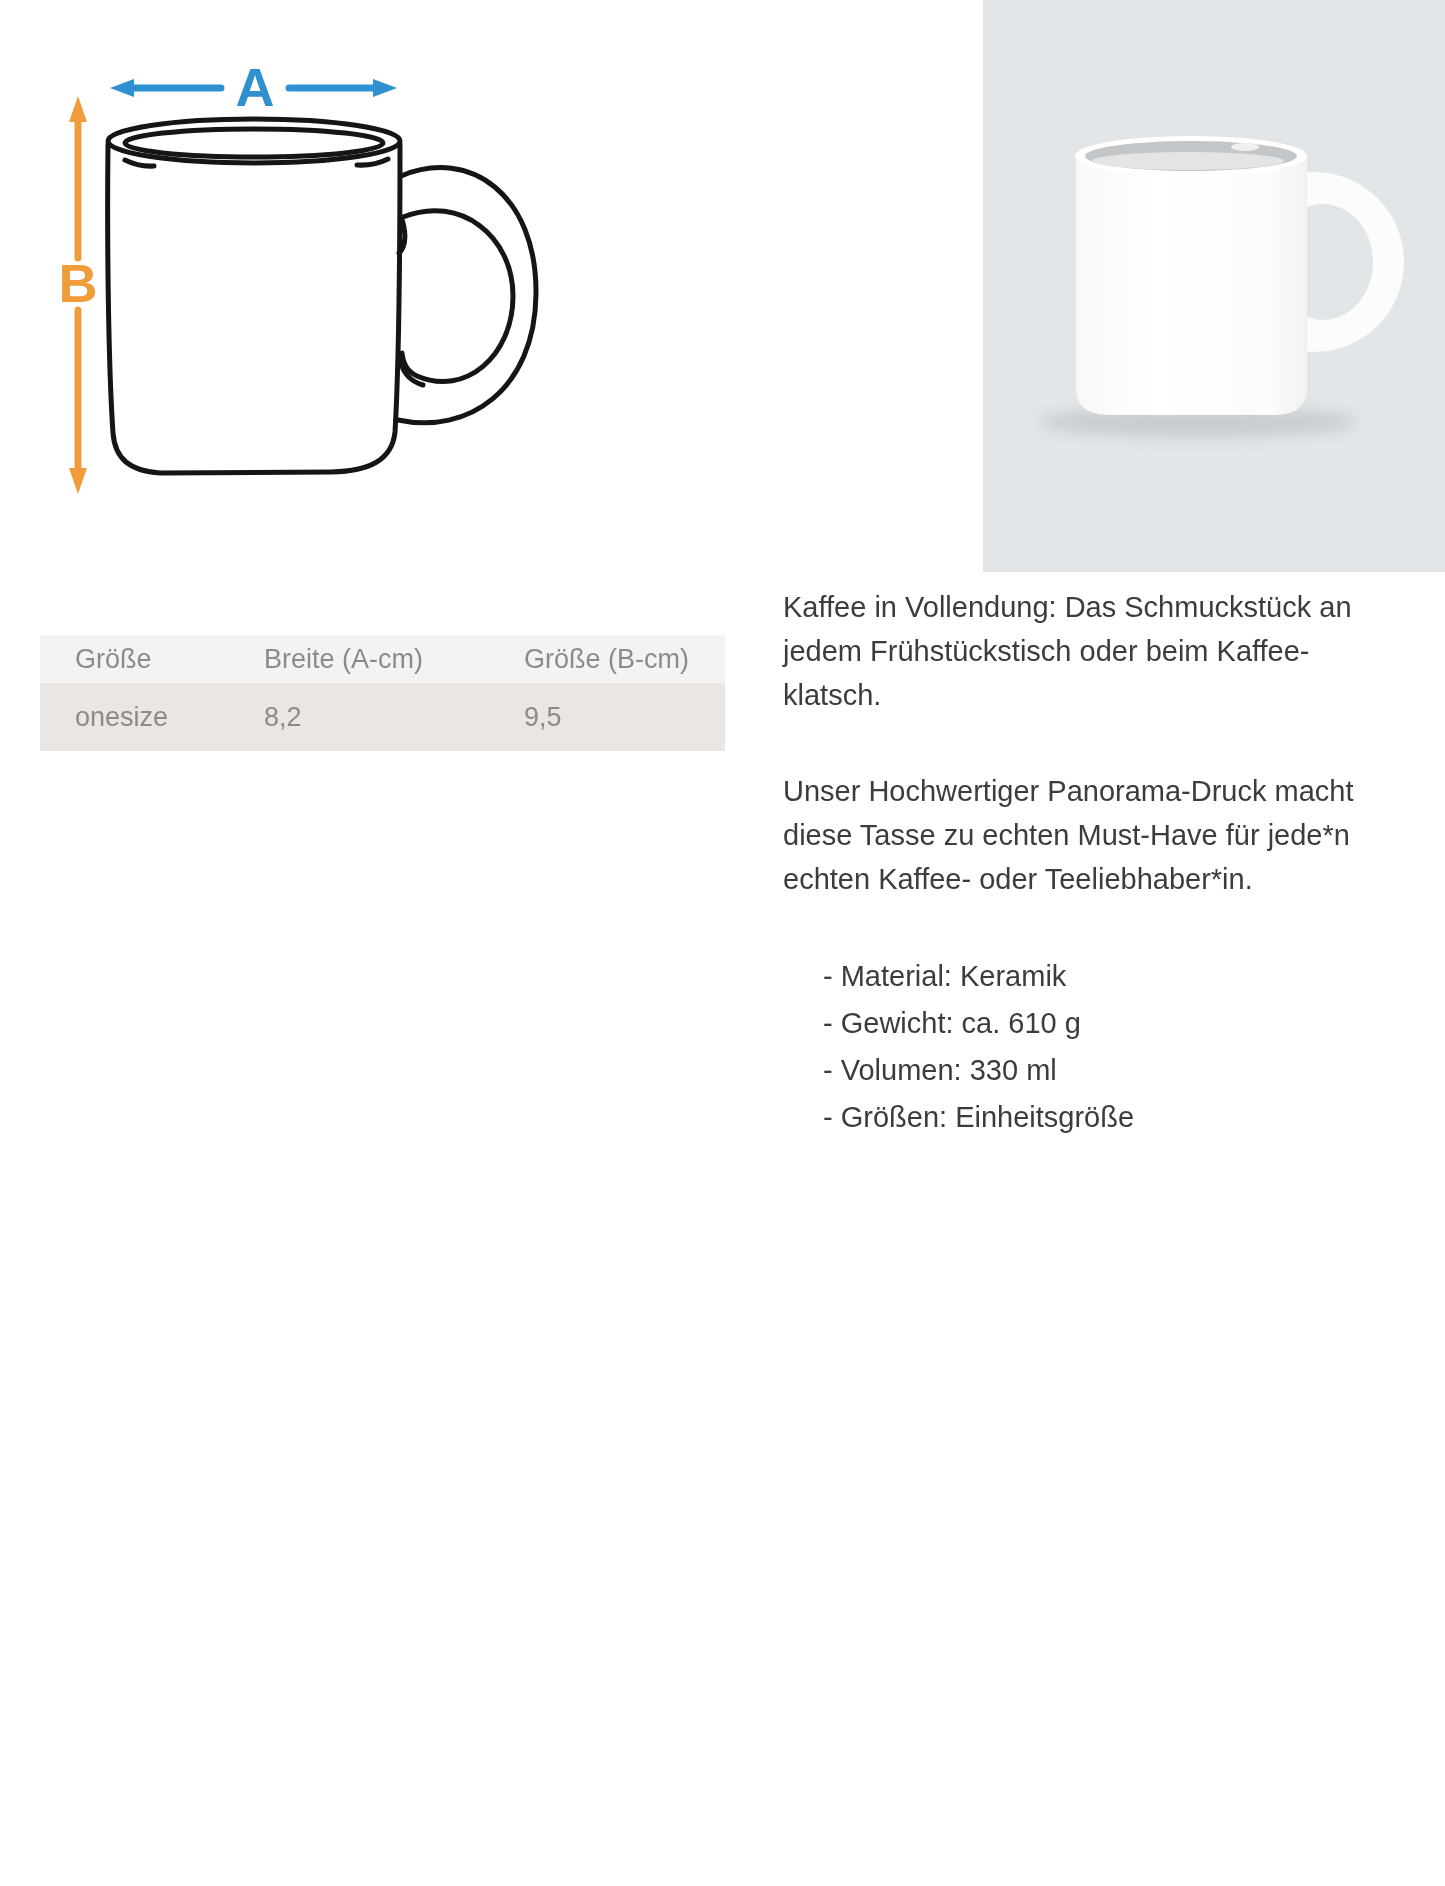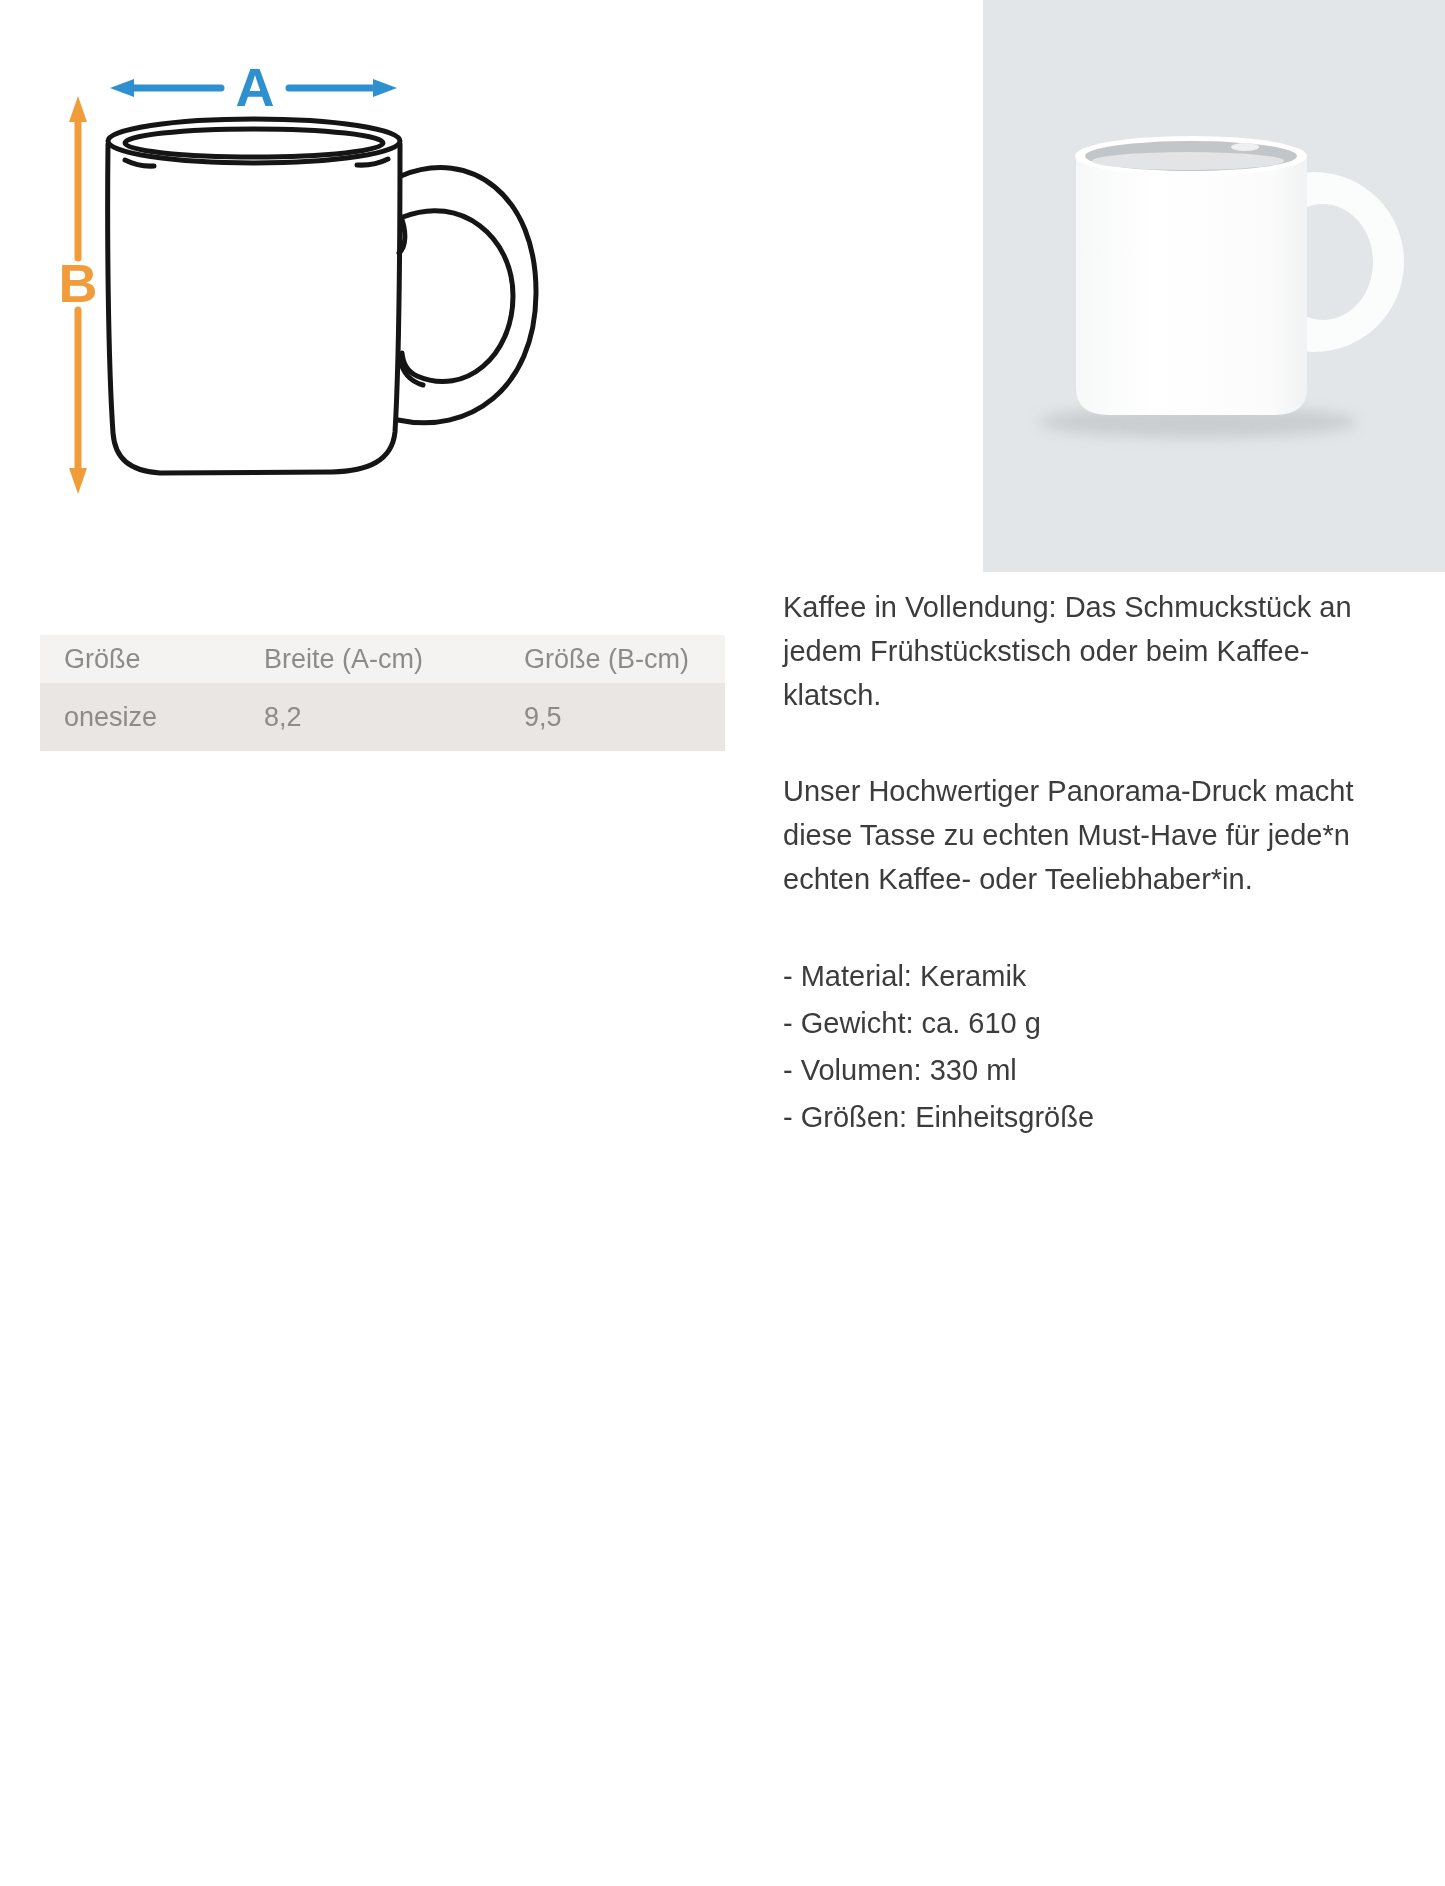--- a/index.html
+++ b/index.html
@@ -26,32 +26,32 @@
 
   
   .size-table {
     position: absolute; left: 40px; top: 635px; width: 685px;
     font-size: 27px; color: #8C8B89;
   }
   .size-table .trow { display: flex; align-items: center; }
   .size-table .trow.head { height: 48px; background: #F4F3F1; }
   .size-table .trow.data { height: 68px; background: #E9E6E3; }
   .size-table .cell { box-sizing: border-box; white-space: nowrap; }
-  .size-table .c1 { width: 200px; padding-left: 24px; }
+  .size-table .c1 { width: 200px; padding-left: 35px; }
   .size-table .c2 { width: 260px; padding-left: 24px; }
   .size-table .c3 { flex: 1; padding-left: 24px; }
 
   
   .description {
     position: absolute; left: 783px; top: 585px; width: 640px;
     font-size: 29px; line-height: 44px; color: #3C3C3C;
   }
   .description .para { margin: 0 0 52px 0; }
   .description .line { white-space: nowrap; }
-  .description .specs .line { line-height: 47px; }
+  .description .specs .line { line-height: 47px; margin-left: 40px; }
 </style>
 </head>
 <body>
 
 <div class="page">
 
   <svg class="size-diagram" width="520" height="470" viewBox="0 0 520 470">
 
     <g>
       <line x1="94" y1="48" x2="181" y2="48" class="dim-line" stroke="#2E90CF"></line>

